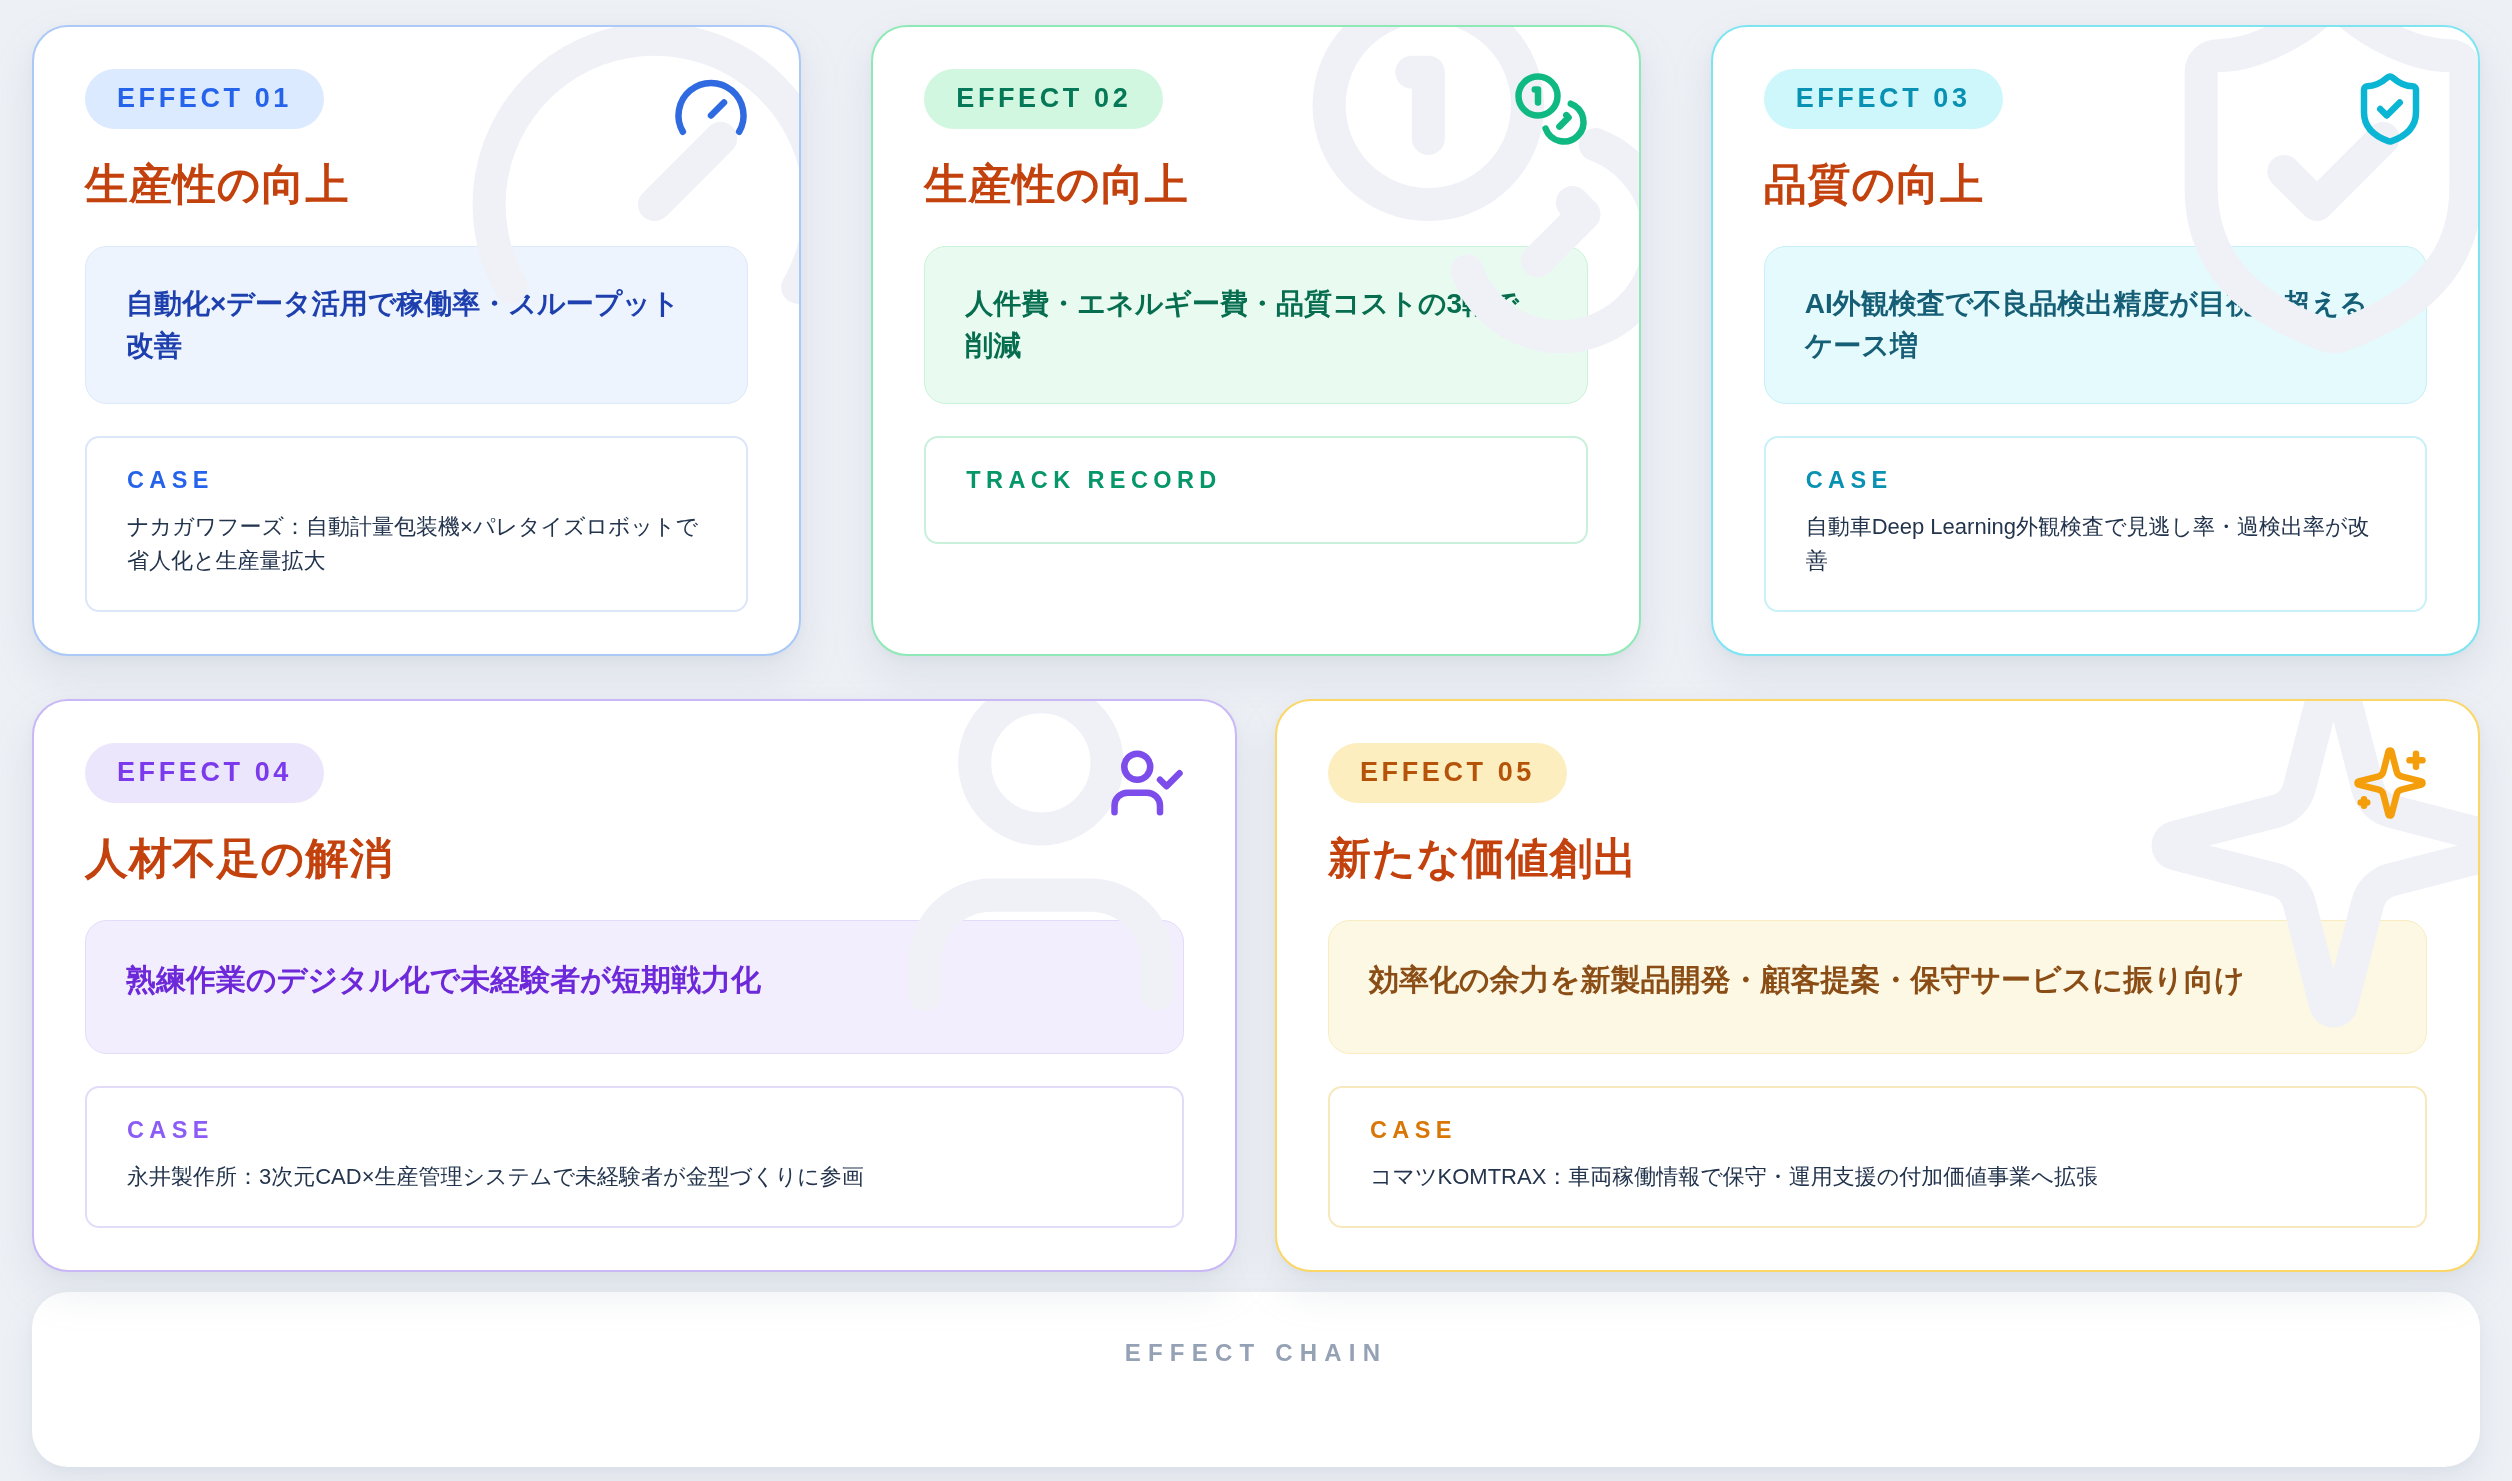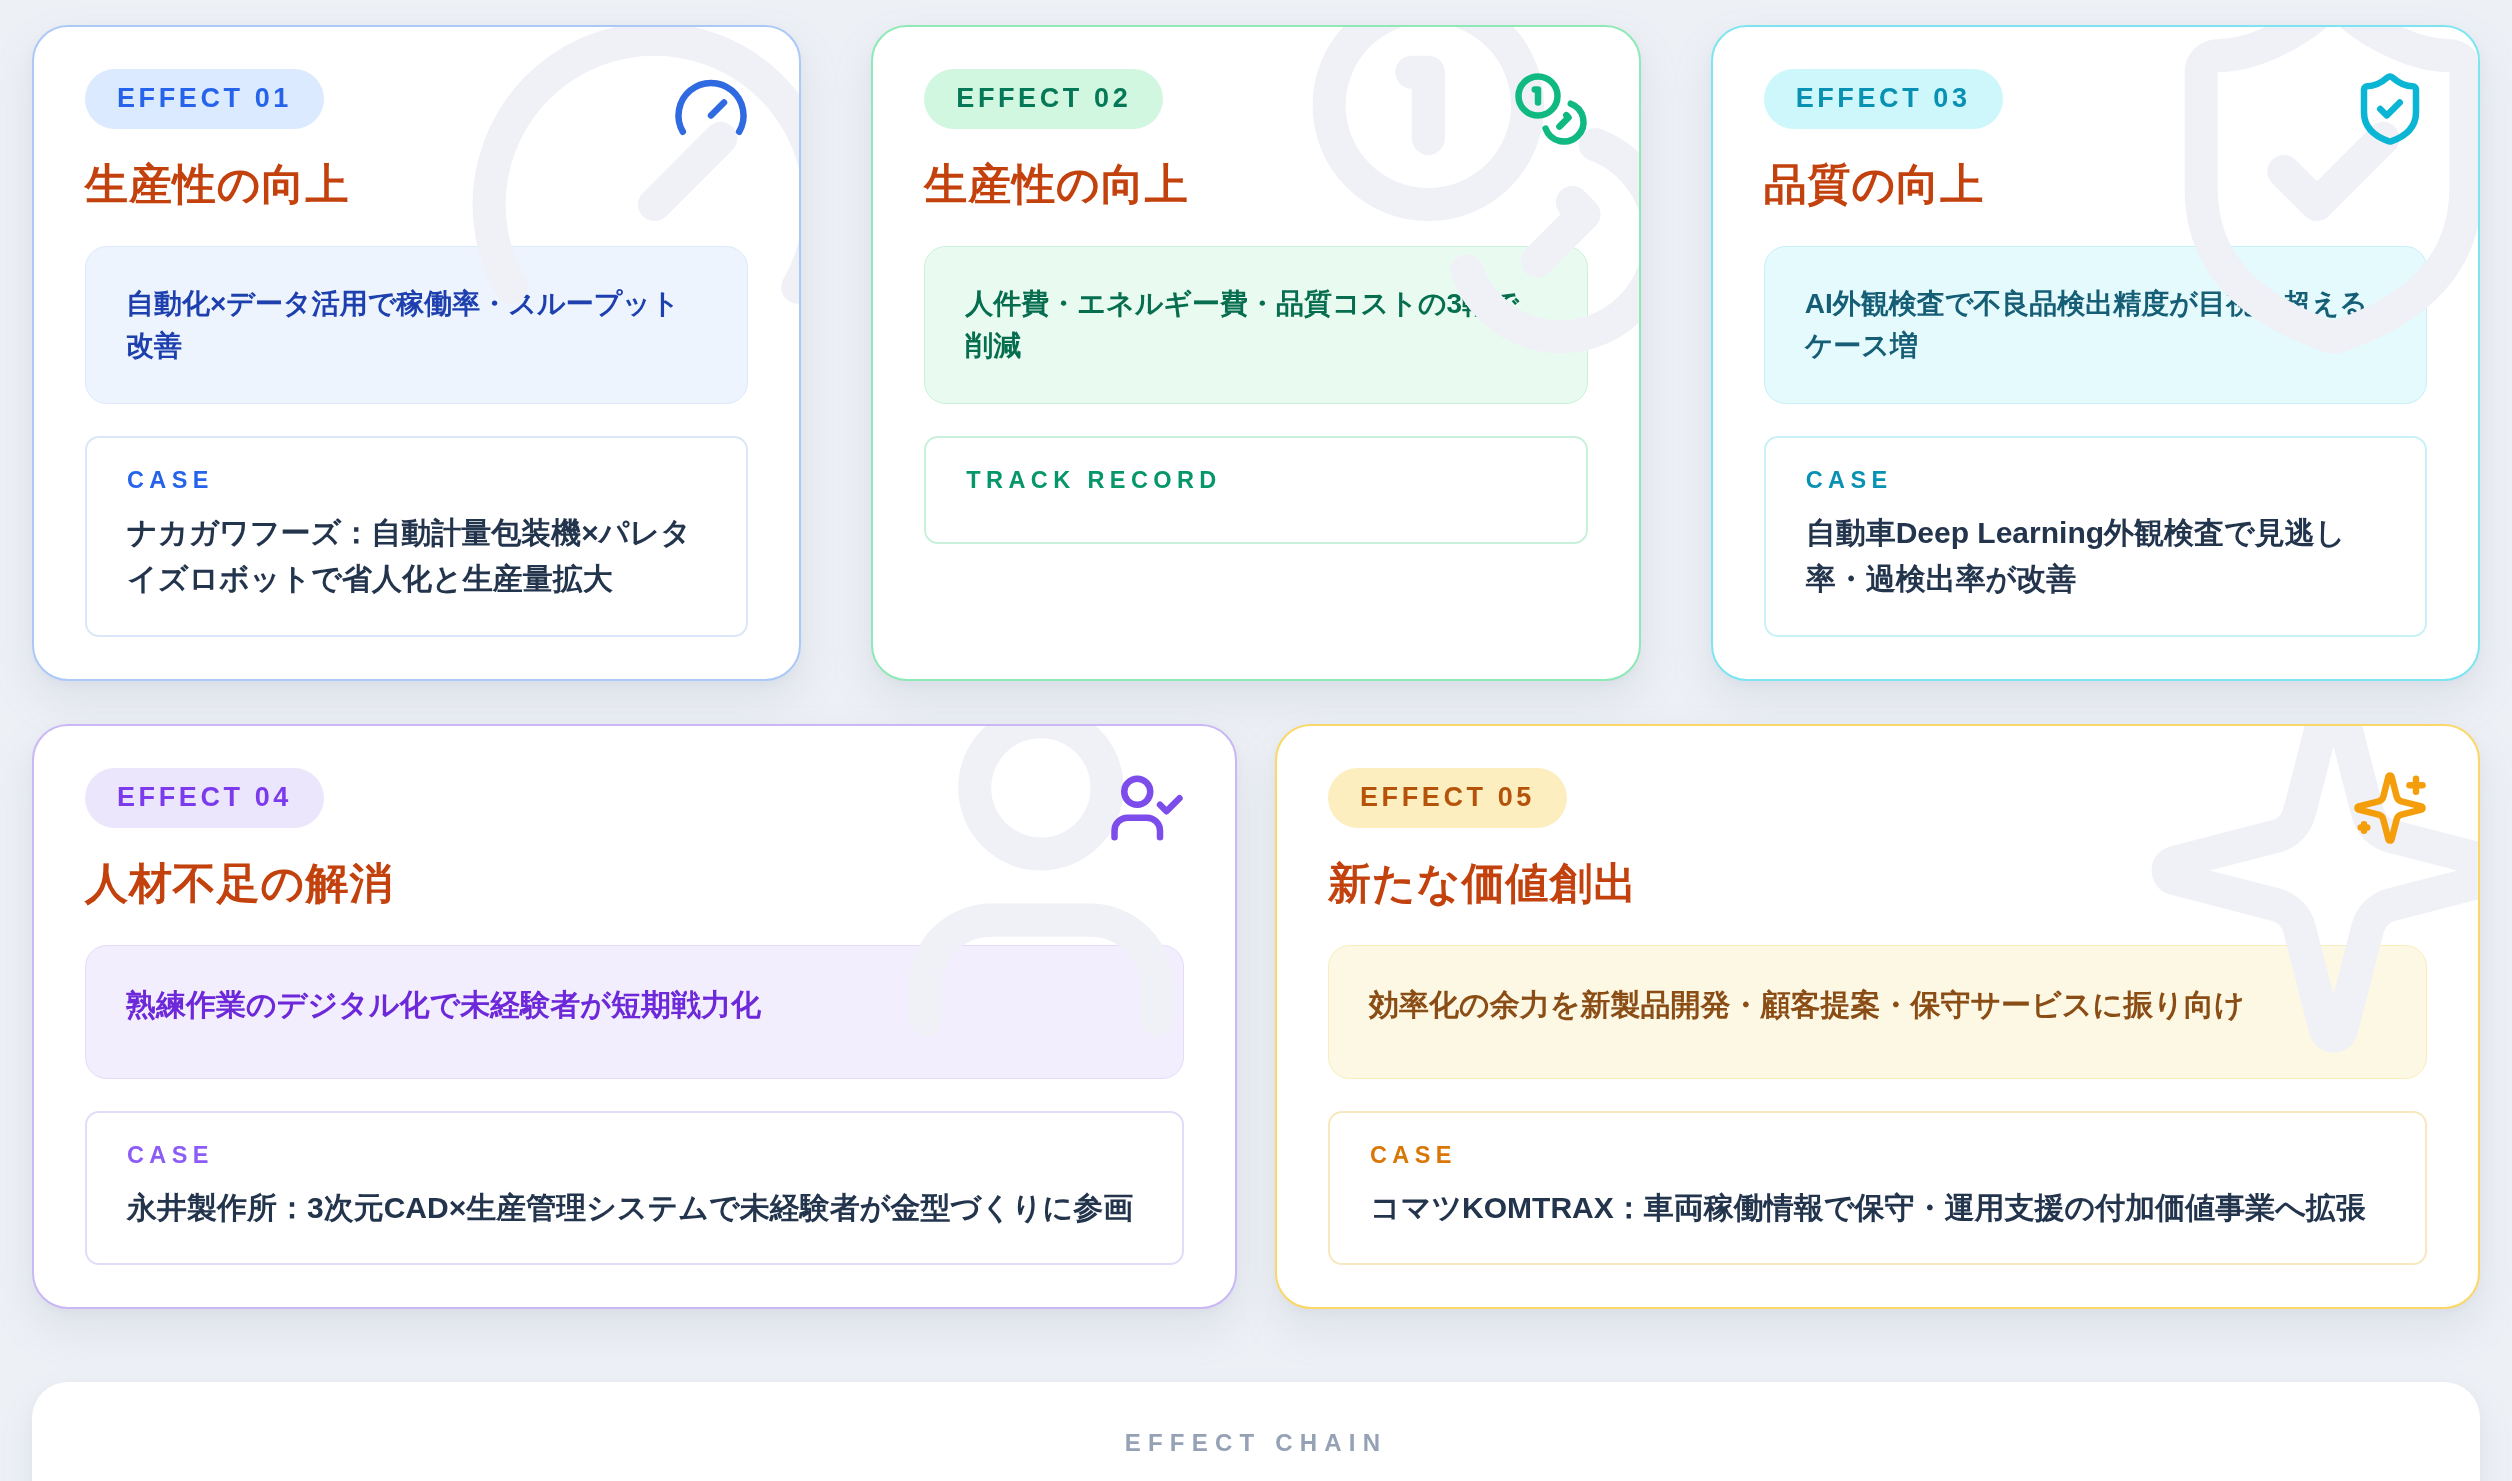--- a/index.html
+++ b/index.html
@@ -5,21 +5,21 @@
   html,body{margin:0;padding:0;}
   body{
     width:2512px;min-height:1482px;
     background:#edf0f5;
     font-family:"Liberation Sans","DejaVu Sans",sans-serif;
     color:#1b2b44;
     -webkit-font-smoothing:antialiased;
   }
   .page{box-sizing:border-box;padding:25px 32px 0;}
   .row-top{display:grid;grid-template-columns:repeat(3,1fr);gap:70px;margin-bottom:43px;}
-  .row-mid{display:grid;grid-template-columns:repeat(2,1fr);gap:38px;margin-bottom:73px;}
+  .row-mid{display:grid;grid-template-columns:repeat(2,1fr);gap:38px;margin-bottom:20px;}
 
   .card{
     position:relative;background:#fff;border-radius:36px;
     border:2.7px solid #ccc;padding:42px 51px;overflow:hidden;
     box-shadow:0 20px 40px rgba(148,163,184,.18),0 3.6px 9px rgba(148,163,184,.08);
   }
   .badge{
     display:inline-block;background:var(--badge-bg);color:var(--badge-fg);
     font-weight:800;font-size:27px;letter-spacing:3.6px;
     padding:14.4px 32px;border-radius:901px;
@@ -29,21 +29,21 @@
     background:var(--hl-bg);border:1.8px solid var(--hl-border);border-radius:21.7px;
     padding:36px 40px;box-sizing:border-box;min-height:153px;
     font-size:28px;font-weight:700;color:var(--hl-fg);line-height:1.5;
   }
   .row-mid .hl-box{min-height:134px;font-size:30px;}
   .case-box{
     margin-top:32px;background:#fff;border:2.7px solid var(--case-border);
     border-radius:14px;padding:29px 40px 32px;
   }
   .case-label{font-size:23.5px;font-weight:800;letter-spacing:5.4px;color:var(--label-fg);margin-bottom:16px;}
-  .case-text{font-size:30px;font-weight:700;color:#23344d;line-height:1.55;}
+  .case-text{font-size:22px;font-weight:400;color:#23344d;line-height:1.55;}
   .case-text .hl{color:#059669;}
 
   .corner-icon{position:absolute;top:43px;right:49px;width:78px;height:78px;color:var(--accent);}
   .watermark{position:absolute;top:-54px;right:-54px;width:397px;height:397px;color:#eff1f7;pointer-events:none;}
   .card svg{display:block;}
 
   
   .c1{border-color:#abc9f7;--badge-bg:#dbeafe;--badge-fg:#2563eb;--hl-bg:#edf4fd;--hl-border:#dce9fa;--hl-fg:#1e40af;--case-border:#dbe7f8;--label-fg:#2563eb;--accent:#2f6ae0;}
   .c2{border-color:#8fe9b6;--badge-bg:#d2f7e0;--badge-fg:#047857;--hl-bg:#e9fbf1;--hl-border:#c8f2d9;--hl-fg:#066e4f;--case-border:#c9f0da;--label-fg:#059669;--accent:#10b981;}
   .c3{border-color:#7de5f2;--badge-bg:#cdf7fb;--badge-fg:#0891b2;--hl-bg:#e4fafc;--hl-border:#c6eff7;--hl-fg:#155e75;--case-border:#c8f1f8;--label-fg:#0891b2;--accent:#0bb5d4;}

